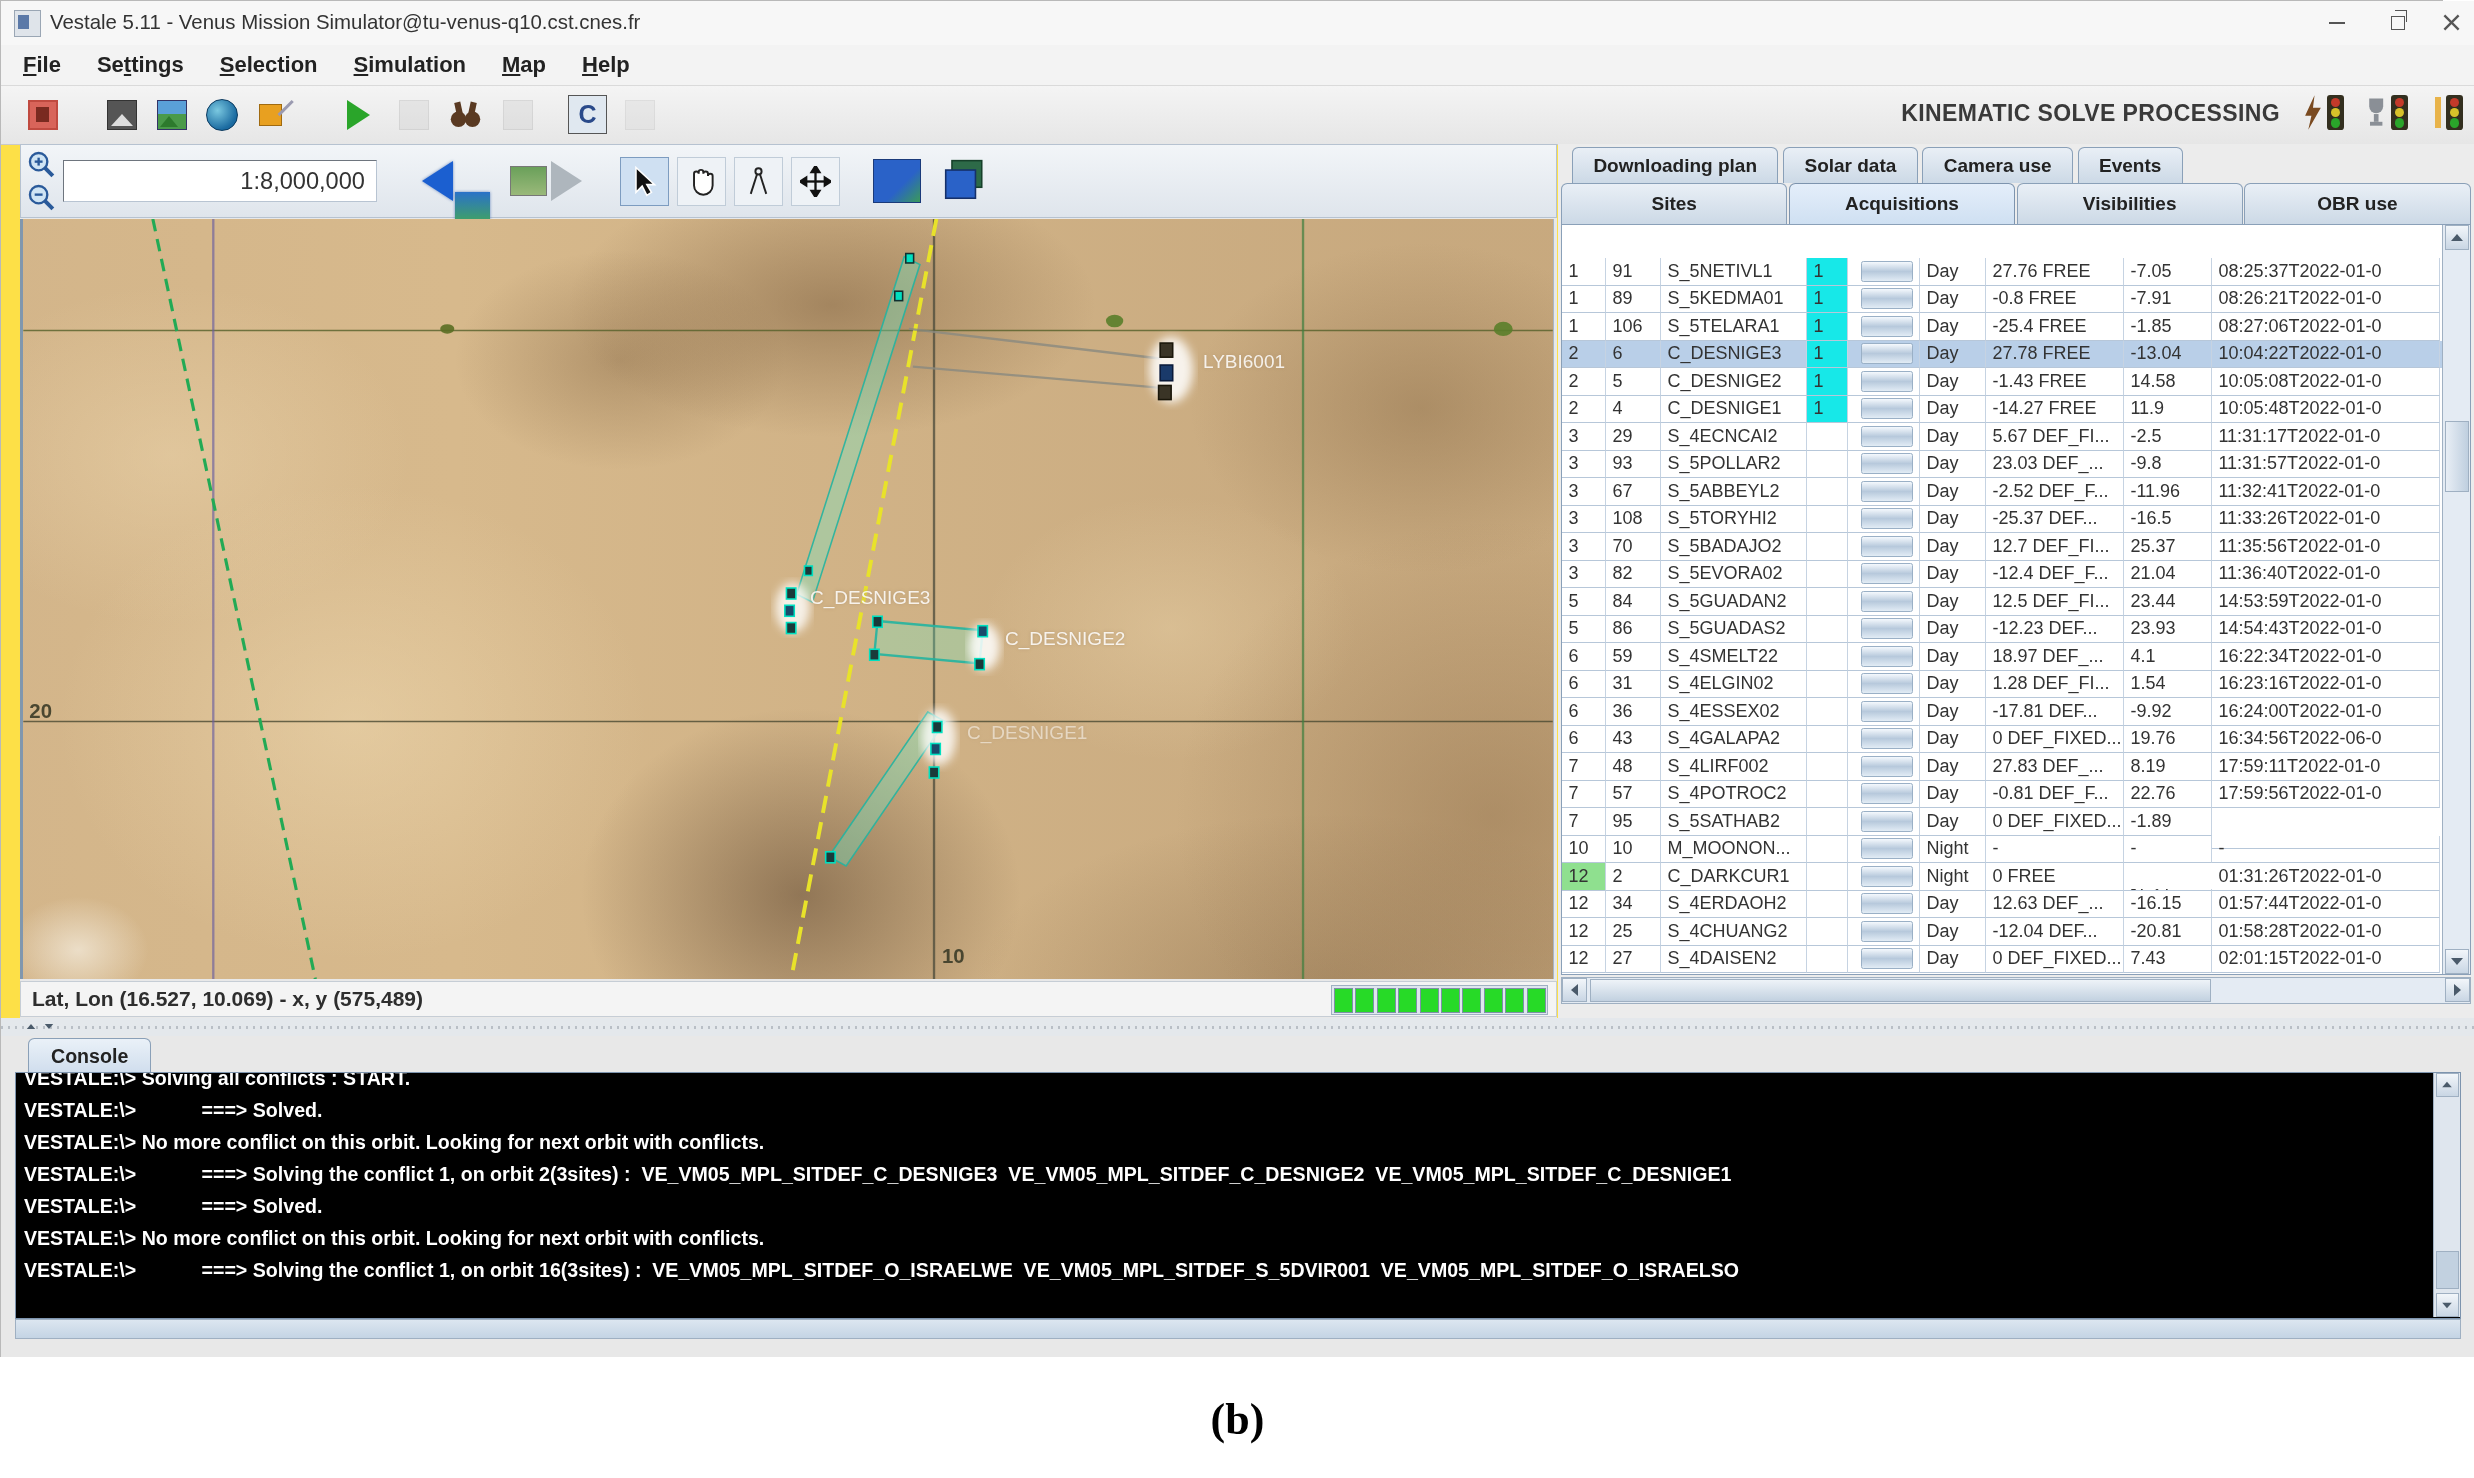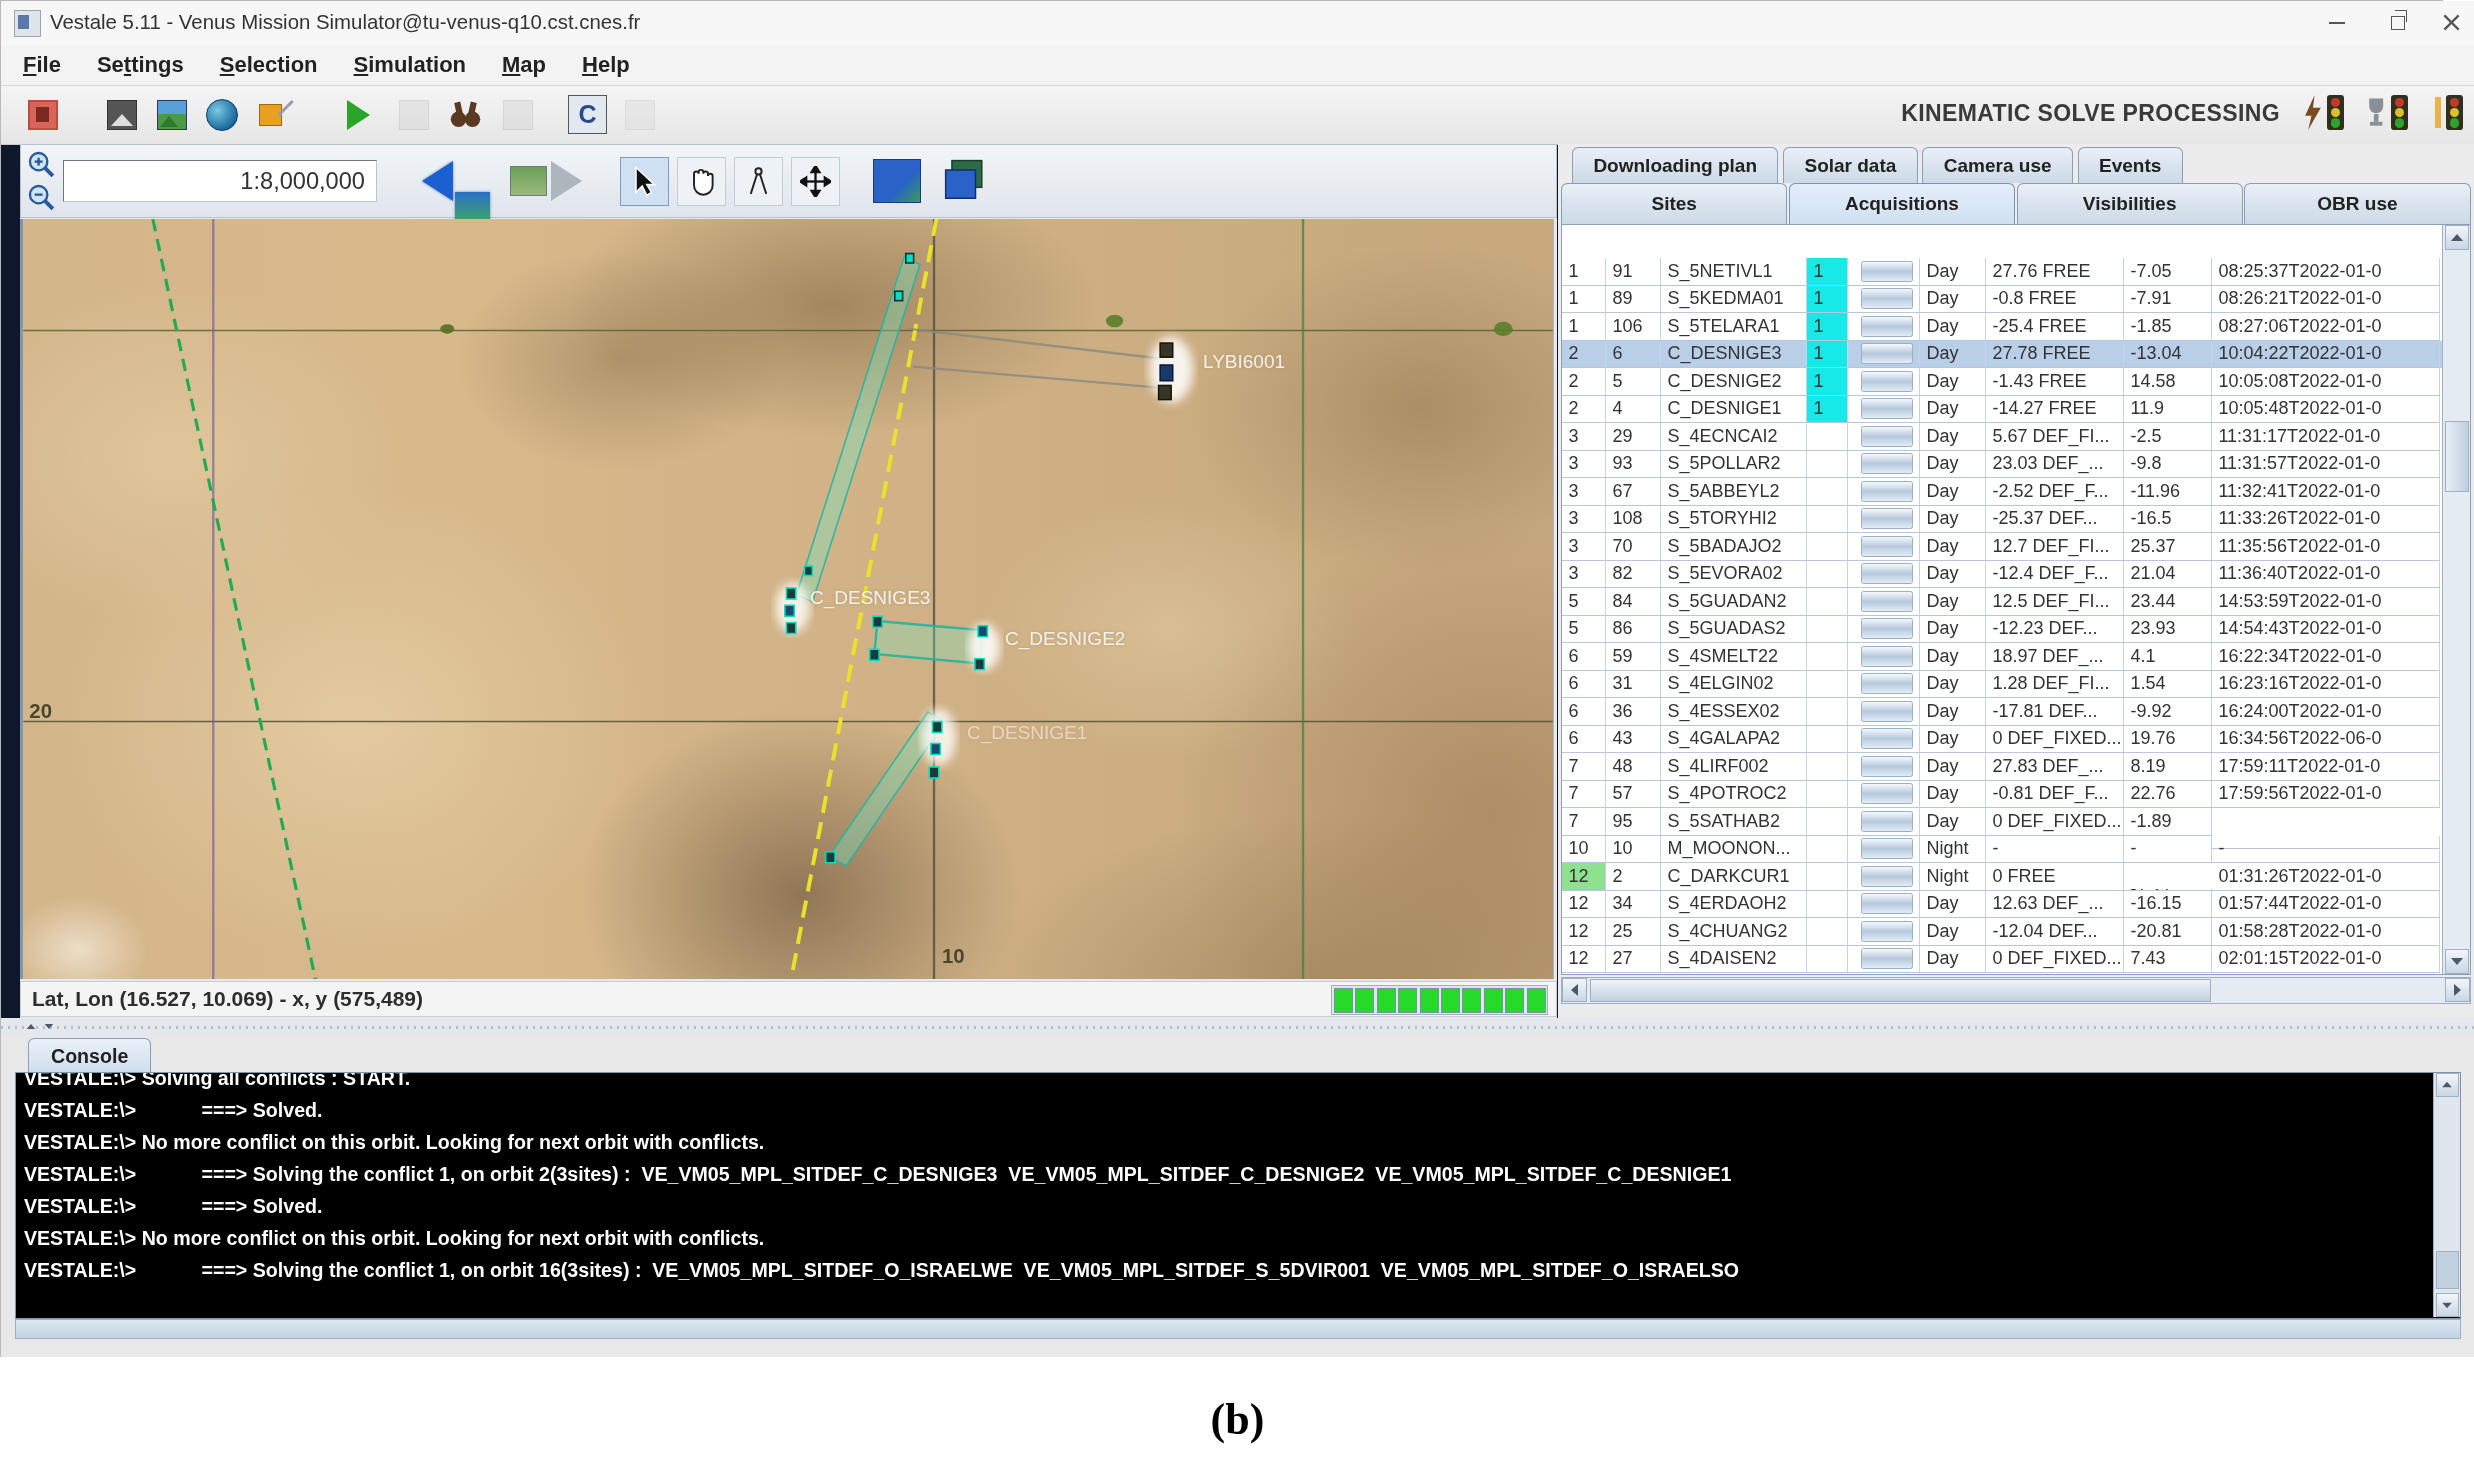--- a/index.html
+++ b/index.html
@@ -1,21 +1,21 @@
 <!DOCTYPE html>
 <html style="font-size:12.6px"><head>
 <meta charset="utf-8">
 <style>
   html,body{margin:0;padding:0;background:#ffffff;}
   #app{position:relative;width:2475px;height:1479px;background:#ffffff;overflow:hidden;
        font-family:"Liberation Sans",sans-serif;color:#222;}
   .abs{position:absolute;}
 
   
-  #win{left:0;top:0;width:2443px;height:1357px;background:#0f172a;border:0.8px solid #b9b9b9;box-sizing:border-box;}
+  #win{left:0;top:0;width:2443px;height:1357px;background:#fde047;border:0.8px solid #b9b9b9;box-sizing:border-box;}
   #titlebar{left:0;top:0;width:2475px;height:44px;background:#f7f7f7;border-bottom:0.8px solid #dcdcdc;}
   #app-icon{left:12.6px;top:9.4px;width:27px;height:27px;background:#dfe4ea;border:0.8px solid #9aa6b4;box-sizing:border-box;}
   #app-icon::after{content:"";position:absolute;left:3.9px;top:3.9px;width:11px;height:14px;background:#5b79a8;}
   #title-text{left:49px;top:10.2px;font-size:20.4px;color:#333;white-space:nowrap;}
   .winbtn{top:7.9px;width:36px;height:28px;display:flex;align-items:center;justify-content:center;}
   #btn-min{left:2318px;} #btn-restore{left:2379px;} #btn-close{left:2432px;}
   #btn-min i{display:block;width:15.7px;height:2.4px;background:#555;}
   #btn-restore i{display:block;width:12.6px;height:12.6px;border:1.6px solid #555;position:relative;}
   #btn-restore i::before{content:"";position:absolute;left:3.1px;top:-6.3px;width:11px;height:11px;border:1.6px solid #555;border-left:none;border-bottom:none;}
   #btn-close svg{display:block;}

